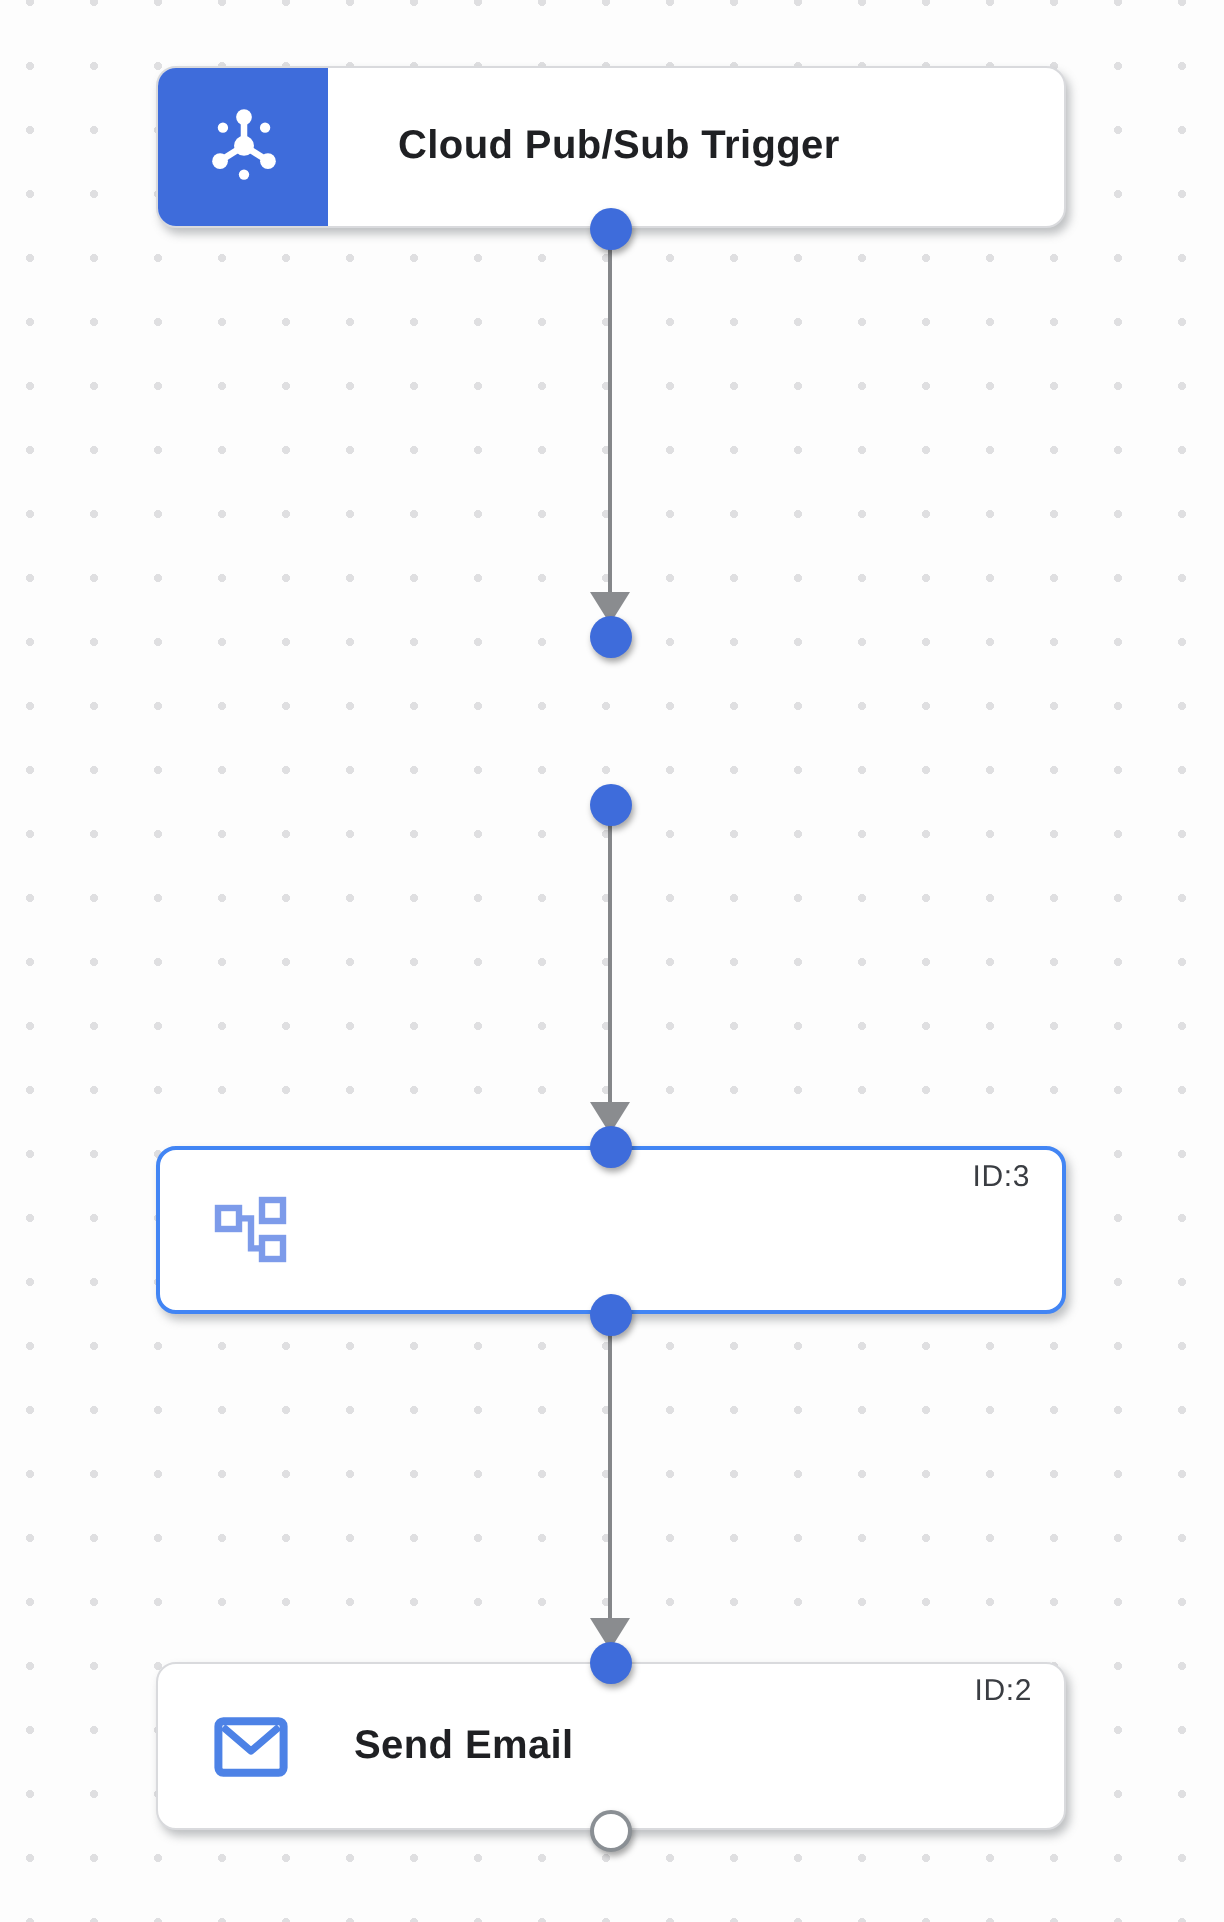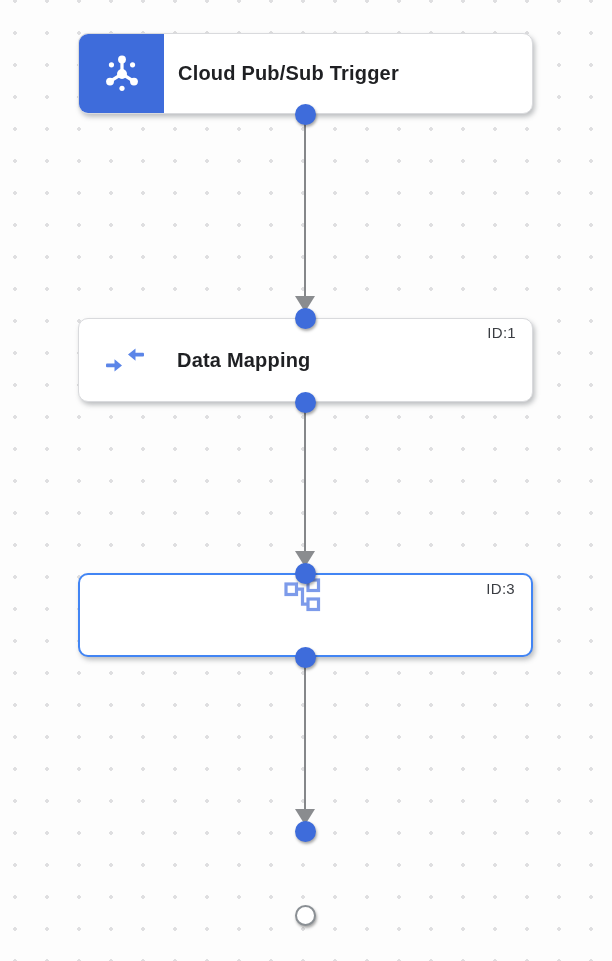--- a/index.html
+++ b/index.html
@@ -22,35 +22,35 @@
     background:#ffffff;
     border:1px solid #d9dadd;
     border-radius:10px;
     box-shadow:2px 3px 5px rgba(95,99,104,0.40);
     box-sizing:border-box;
     display:flex;align-items:center;
   }
   .node-trigger{top:33px;height:81px;padding:0;}
   .node-task{height:84px;padding-left:26px;}
   .node-mapping{top:318px;}
-  .node-transformer{top:573px;border:2px solid #4285f4;padding-left:25px;flex-direction:column;}
+  .node-transformer{top:573px;border:2px solid #4285f4;padding-left:25px;}
   .node-email{top:831px;}
   .trigger-block{
     width:85px;height:100%;
     background:#3e6cdb;
     border-radius:9px 0 0 9px;
     display:flex;align-items:center;justify-content:center;
     flex:0 0 85px;
   }
   .node-label{
     font-size:20px;font-weight:700;color:#1f2023;
     letter-spacing:.2px;
     white-space:nowrap;
   }
-  .trigger-label-wrap{padding-left:14px;}
+  .trigger-label-wrap{padding-left:14px;margin-left:21px;}
   .task-icon{
     width:40px;height:40px;flex:0 0 40px;
     display:flex;align-items:center;justify-content:center;
     margin-right:32px;
   }
   .id-label{
     position:absolute;top:5px;right:16px;
     font-size:15px;font-weight:500;color:#3a3d42;
     letter-spacing:.3px;
   }
@@ -129,49 +129,47 @@
           </g>
         </svg>
       </span>
     </div>
     <div class="trigger-label-wrap">
       <span class="node-label">Cloud Pub/Sub Trigger</span>
     </div>
   </div>
   <div class="port port-t-out"></div>
 
-  <div class="node node-task node-mapping">
-    <span class="id-label">ID:1</span>
-    <span class="task-icon">
-      <svg width="40" height="30" viewBox="0 0 40 30">
-        <g fill="#5b85e8">
-          <rect x="1" y="18.6" width="9.5" height="3.6" rx="1"></rect>
-          <polygon points="9.5,14.2 9.5,26.6 17,20.4"></polygon>
-          <rect x="29.5" y="7.8" width="9.5" height="3.6" rx="1"></rect>
-          <polygon points="30.5,3.4 30.5,15.8 23,9.6"></polygon>
-        </g>
-      </svg>
-    </span>
-    <span class="node-label">Data Mapping</span>
-  </div>
   <div class="port port-m-in"></div>
   <div class="port port-m-out"></div>
 
   <div class="node node-task node-transformer">
     <span class="id-label">ID:3</span>
     <span class="task-icon">
       <svg width="38" height="36" viewBox="0 0 38 36">
         <g stroke="#7d9bea" stroke-width="3.2" fill="none">
           <rect x="3" y="7" width="10.5" height="10.5"></rect>
           <rect x="25" y="3" width="10.5" height="10.5"></rect>
           <rect x="25" y="22" width="10.5" height="10.5"></rect>
           <path d="M13.5 12.2 H19.5 V27.2 H25"></path>
         </g>
       </svg>
     </span>
   </div>
   <div class="port port-x-in"></div>
   <div class="port port-x-out"></div>
 
+  <div class="node node-task node-email">
+    <span class="id-label">ID:2</span>
+    <span class="task-icon">
+      <svg width="37" height="31" viewBox="0 0 37 31">
+        <g stroke="#4d82e6" fill="none">
+          <rect x="2.2" y="2.6" width="32.6" height="25.8" rx="2.5" stroke-width="4"></rect>
+          <path d="M4.5 5.5 L18.5 17.5 L32.5 5.5" stroke-width="3.6" stroke-linejoin="round"></path>
+        </g>
+      </svg>
+    </span>
+    <span class="node-label">Send Email</span>
+  </div>
   <div class="port port-e-in"></div>
   <div class="port port-open port-e-out"></div>
 
 </div>
 
 </body></html>

